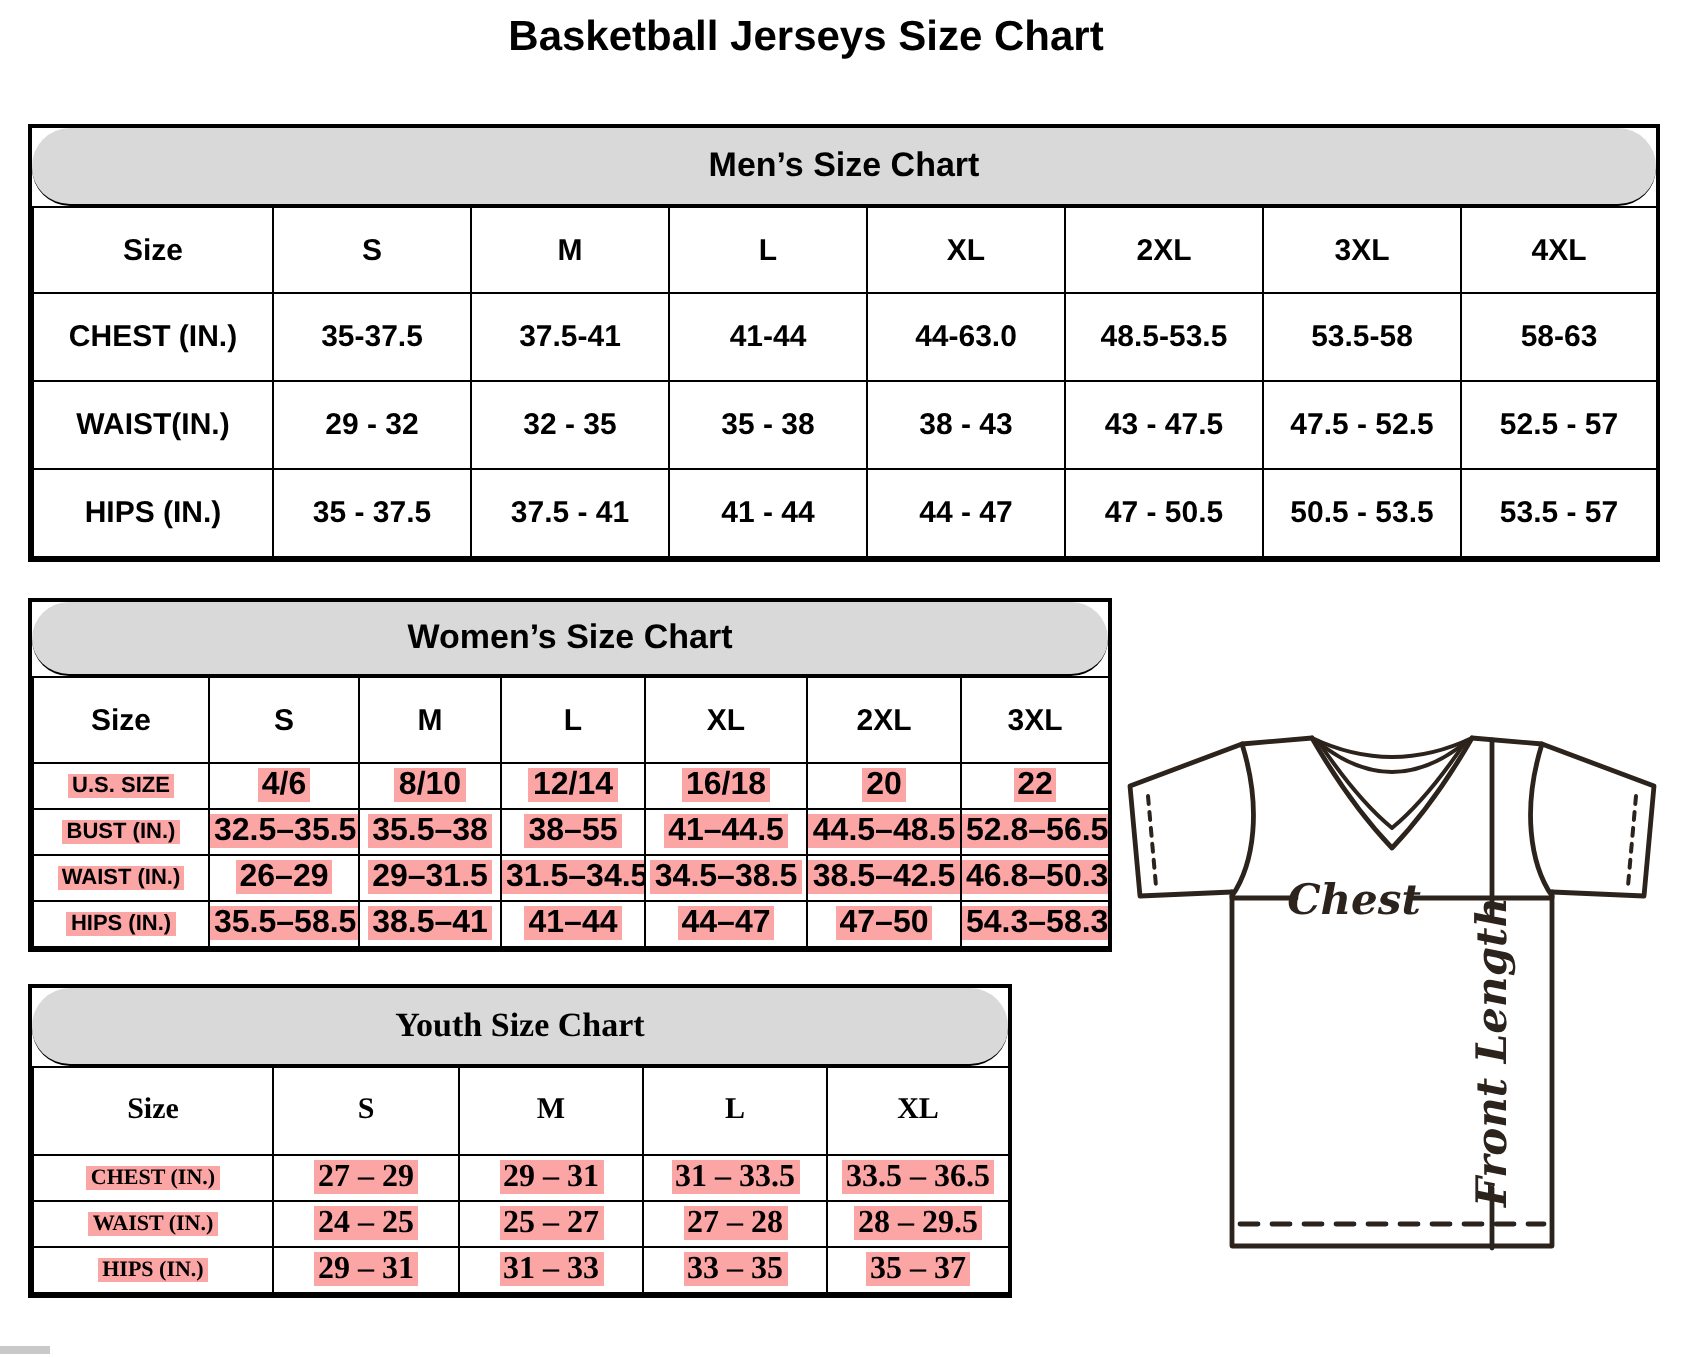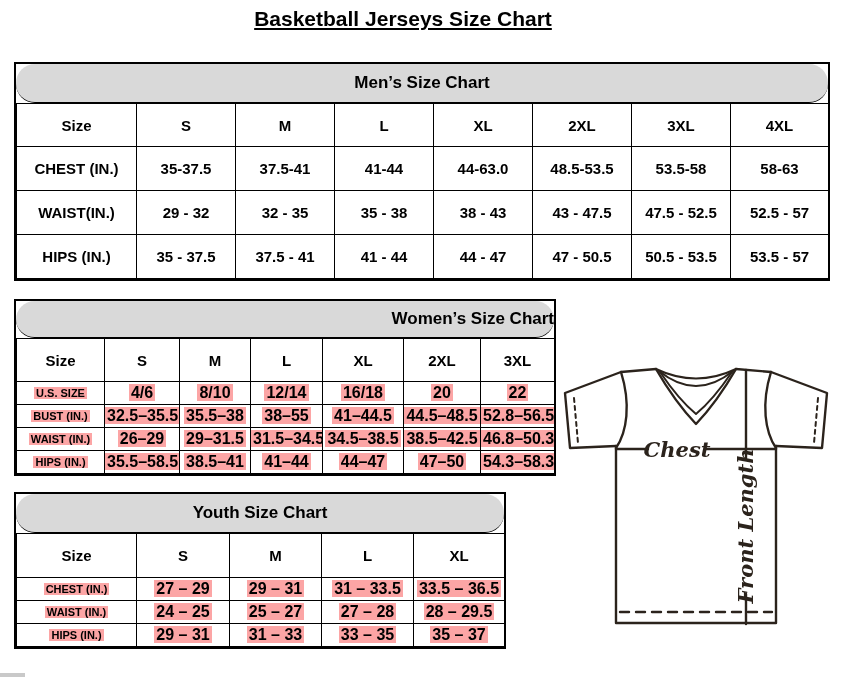--- a/index.html
+++ b/index.html
@@ -7,21 +7,21 @@
     width: 843px; height: 679px;
     position: relative;
     background: #ffffff;
     overflow: hidden;
     font-family: "Liberation Sans", sans-serif;
     color: #000000;
   }
   .page-title {
     position: absolute; top: 7px; left: 0; width: 806px;
     text-align: center;
-    font-size: 21px; font-weight: bold; text-decoration: underline;
+    font-size: 21px; font-weight: bold;
   }
   
   .tbl {
     position: absolute;
     border: 2px solid #000;
     background: #fff;
   }
   .tbl-title {
     background: #d9d9d9;
     border-bottom: 1px solid #000;
@@ -45,27 +45,27 @@
     white-space: nowrap;
   }
   
   #mens { left: 14px; top: 62px; width: 812px; }
   #mens .tbl-title { height: 38px; line-height: 38px; }
   #mens tr.head-row th { height: 42px; font-size: 15px; }
   #mens tbody tr { height: 44px; }
   #mens tbody th, #mens tbody td { font-size: 15px; }
   
   #womens { left: 14px; top: 299px; width: 538px; }
-  #womens .tbl-title { height: 36px; line-height: 36px; text-align: right; }
+  #womens .tbl-title { height: 36px; line-height: 36px; }
   #womens tr.head-row th { height: 42px; font-size: 15px; }
   #womens tbody tr { height: 23px; }
   #womens tbody td { font-size: 16px; }
   #womens tbody th { font-size: 11px; }
   
-  #youth { left: 14px; top: 492px; width: 488px; }
+  #youth { left: 14px; top: 492px; width: 488px; font-family: Liberation Serif, serif; }
   #youth .tbl-title { height: 38px; line-height: 38px; }
   #youth tr.head-row th { height: 43px; font-size: 15px; }
   #youth tbody tr { height: 23px; }
   #youth tbody td { font-size: 16px; }
   #youth tbody th { font-size: 11px; }
   
   .hl { background: #fca5a5; padding: 0 2px; }
   
   .jersey {
     position: absolute; left: 553px; top: 360px;

